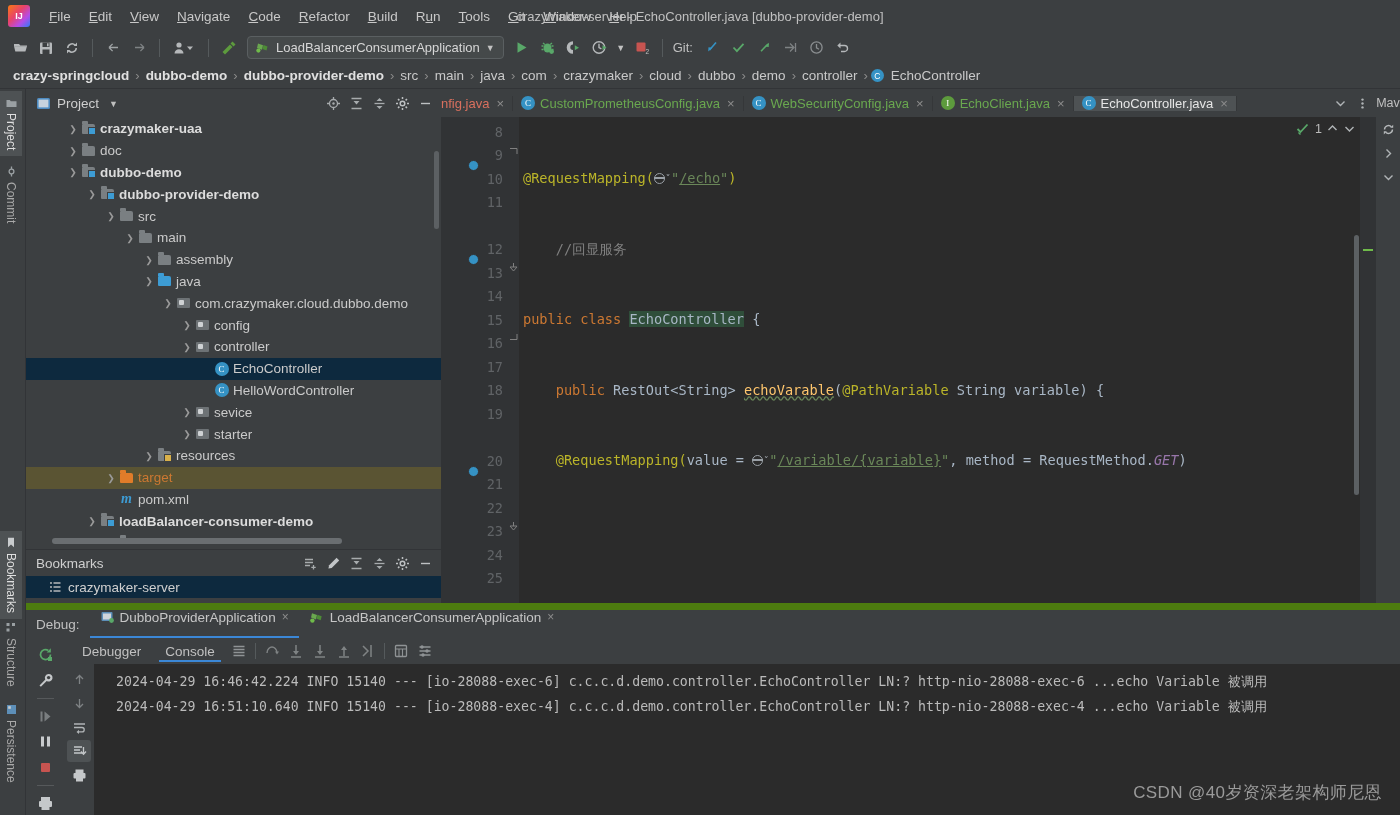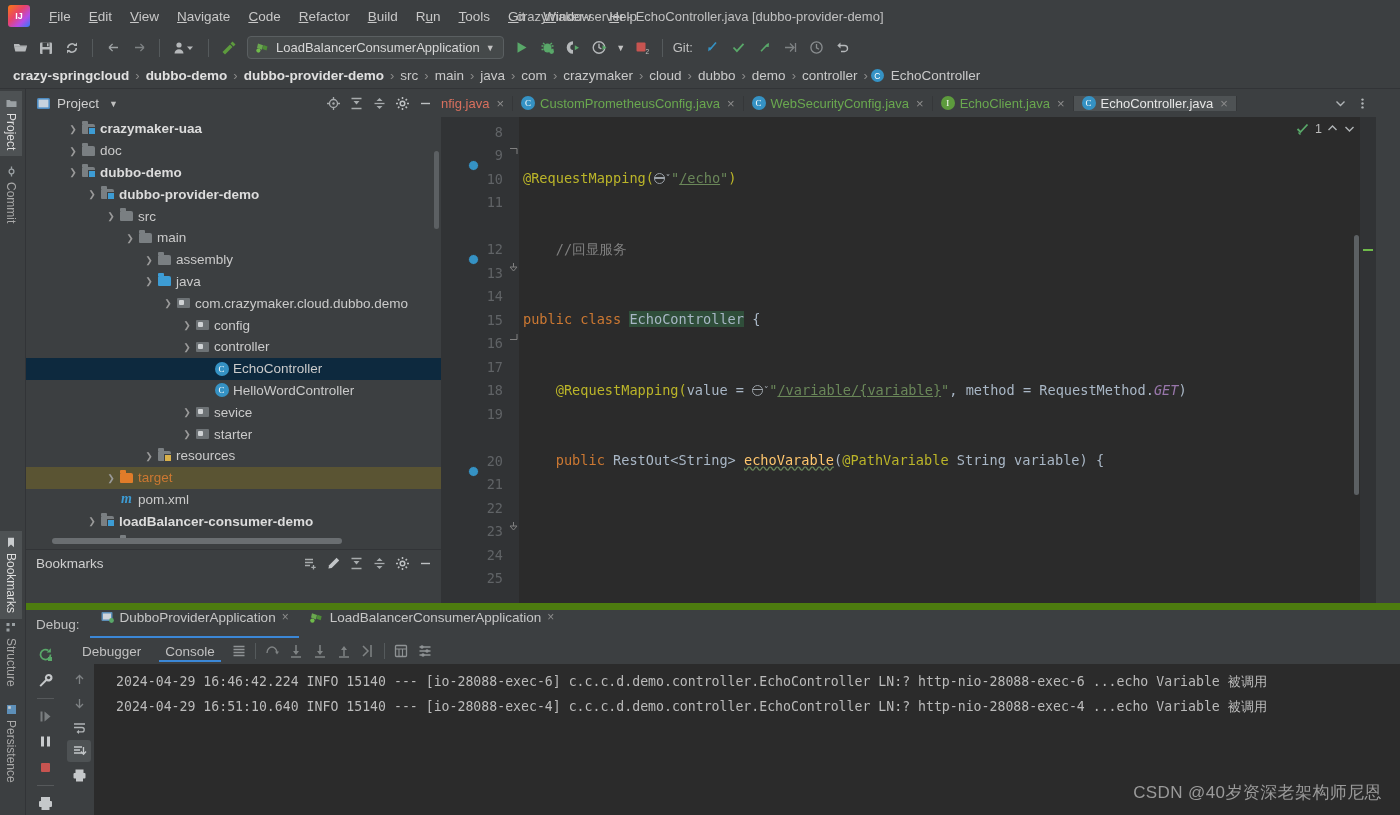--- a/index.html
+++ b/index.html
@@ -650,20 +650,28 @@
               <path d="M7.5 1v2M7.5 12v2M1 7.5h2M12 7.5h2M3 3l1.4 1.4M10.6 10.6L12 12M12 3l-1.4 1.4M4.4 10.6L3 12" stroke="#bdc0c2" stroke-width="1.5"></path>
             </svg>
         </span>
         <span class="ph-ic">
           <svg width="15" height="15" viewBox="0 0 15 15">
               <path d="M3 7.5h9" stroke="#bdc0c2" stroke-width="1.4"></path>
             </svg>
         </span>
       </span>
     </div>
+    <div class="bm-item">
+      <span>
+        <svg width="14" height="14" viewBox="0 0 14 14">
+            <path d="M2 3h2M2 7h2M2 11h2M5.5 3h7M5.5 7h7M5.5 11h7" stroke="#b5b8ba" stroke-width="1.3"></path>
+          </svg>
+      </span>
+      <span>crazymaker-server</span>
+    </div>
   </div>
 
   <div class="editor-area">
     <div class="tabbar">
       <div class="tab" style="padding-left:0;">
         <span style="color:#d9705e;">nfig.java</span>
         <span class="tclose">×</span>
       </div>
       <div class="tab">
         <span class="tic" style="background:#3592c4;">C</span>
@@ -750,22 +758,22 @@
           <svg width="9" height="10" viewBox="0 0 9 10">
               <path d="M4.5 0v4M1 4h7l-3.5 4z" stroke="#808080" stroke-width="1" fill="none"></path>
             </svg>
         </span>
       </div>
 
       <div class="code">
         <div class="cl"><span class="an">@RequestMapping(</span><span class="globe"></span><span class="chev">ˇ</span><span class="st">"</span><span class="url">/echo</span><span class="st">"</span><span class="an">)</span></div>
         <div class="cl"><span class="cm">    //回显服务</span></div>
         <div class="cl"><span class="k">public class </span><span class="hl-cls idf">EchoController</span><span class="idf"> {</span></div>
+        <div class="cl"><span class="k">    public </span><span class="idf">RestOut&lt;String&gt; </span><span class="mth wavy">echoVarable</span><span class="idf">(</span><span class="an">@PathVariable </span><span class="idf">String variable) {</span></div>
         <div class="cl"><span class="an">    @RequestMapping(</span><span class="idf">value = </span><span class="globe"></span><span class="chev">ˇ</span><span class="st">"</span><span class="url">/variable/{variable}</span><span class="st">"</span><span class="idf">, method = RequestMethod.</span><span class="sit">GET</span><span class="idf">)</span></div>
-        <div class="cl"><span class="k">    public </span><span class="idf">RestOut&lt;String&gt; </span><span class="mth wavy">echoVarable</span><span class="idf">(</span><span class="an">@PathVariable </span><span class="idf">String variable) {</span></div>
         
         
         
         
         
         
         
         
         
         
@@ -787,20 +795,39 @@
         <svg width="13" height="13" viewBox="0 0 13 13">
             <path d="M2.5 8l4-4 4 4" stroke="#b0b4b6" stroke-width="1.4" fill="none"></path>
           </svg>
         <svg width="13" height="13" viewBox="0 0 13 13">
             <path d="M2.5 5l4 4 4-4" stroke="#b0b4b6" stroke-width="1.4" fill="none"></path>
           </svg>
       </div>
     </div>
   </div>
 
+  <div class="maven-col">
+    <div style="height:28px; display:flex; align-items:center; justify-content:center; color:#c0c0c0; font-size:12.5px;">Mav</div>
+    <div style="height:24px; display:flex; align-items:center; justify-content:center;">
+      <svg width="15" height="15" viewBox="0 0 16 16">
+          <path d="M13 8a5 5 0 0 1-8.6 3.4l1.1-1.1A3.5 3.5 0 0 0 11.5 8zM3 8a5 5 0 0 1 8.6-3.4l-1.1 1.1A3.5 3.5 0 0 0 4.5 8z" fill="#b5b8ba"></path>
+          <path d="M13 2.8v3.4h-3.2zM3 13.2V9.8h3.2z" fill="#b5b8ba"></path>
+        </svg>
+    </div>
+    <div style="height:24px; display:flex; align-items:center; justify-content:center;">
+      <svg width="13" height="13" viewBox="0 0 13 13">
+          <path d="M4.5 2.5l4 4-4 4" stroke="#b0b4b6" stroke-width="1.4" fill="none"></path>
+        </svg>
+    </div>
+    <div style="height:24px; display:flex; align-items:center; justify-content:center;">
+      <svg width="13" height="13" viewBox="0 0 13 13">
+          <path d="M2.5 4.5l4 4 4-4" stroke="#b0b4b6" stroke-width="1.4" fill="none"></path>
+        </svg>
+    </div>
+  </div>
 
   <div class="debug-panel">
     <div class="dbg-head">
       <span class="dbg-label">Debug:</span>
       <div class="dbg-tab active">
         <span>
           <svg width="14" height="14" viewBox="0 0 14 14">
               <rect x="1.5" y="2" width="11" height="9" rx="1" fill="#5d8fb8"></rect>
               <rect x="3" y="3.5" width="8" height="6" fill="#cfd5da"></rect>
               <circle cx="11.5" cy="10.5" r="2.4" fill="#59a869"></circle>

